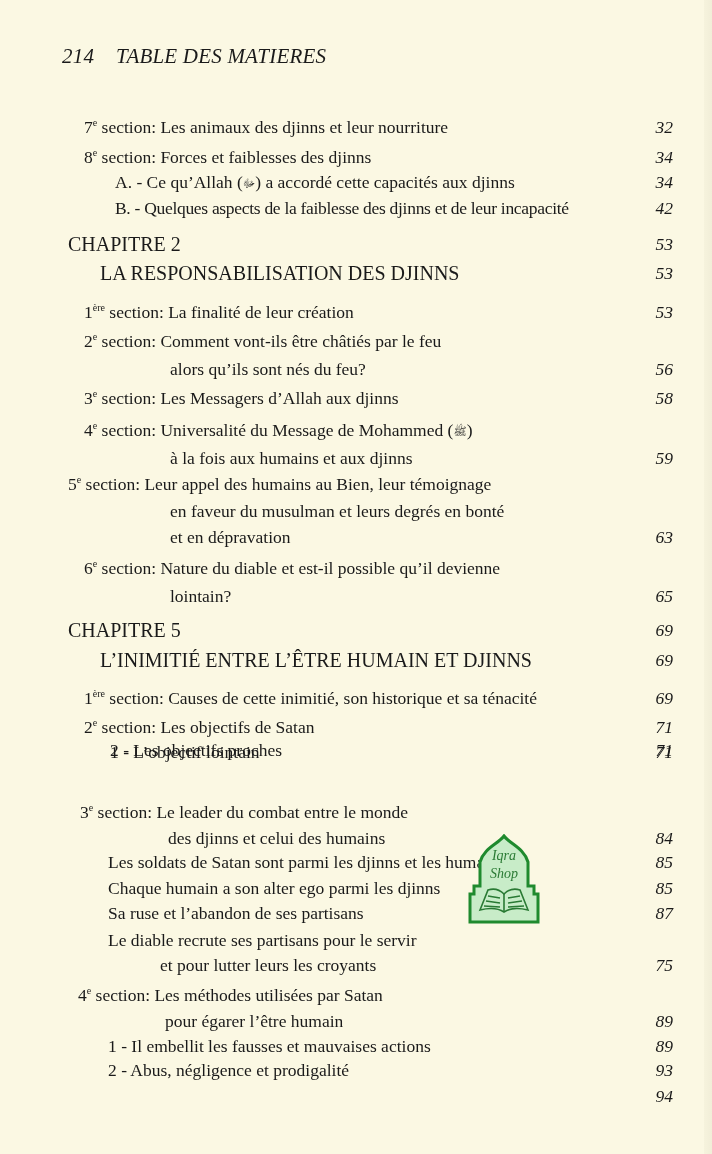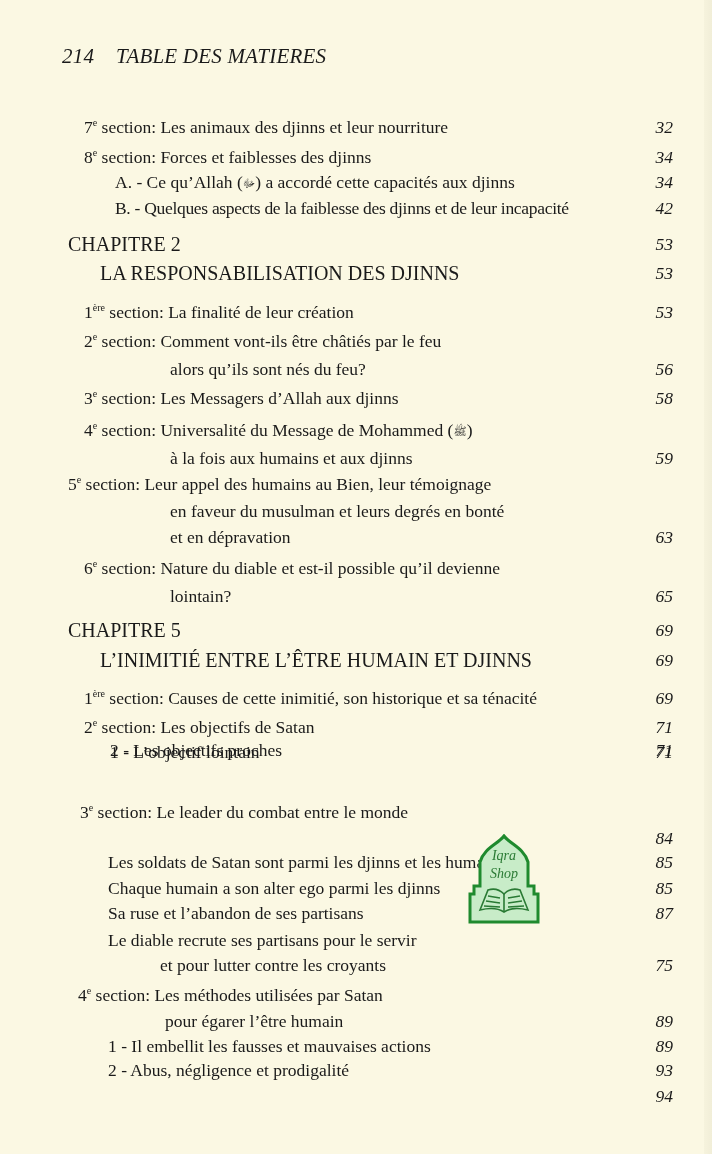--- a/index.html
+++ b/index.html
@@ -138,40 +138,41 @@
 </div>
 <div class="row" style="top:738px">
   <span class="txt" style="left:110px">2 - Les objectifs proches</span>
   <span class="pg">71</span>
 </div>
 <div class="row" style="top:800px">
   <span class="txt" style="left:80px"><span>3</span><sup>e</sup><span> section: Le leader du combat entre le monde</span></span>
   <span class="pg"></span>
 </div>
 <div class="row" style="top:826px">
+  <span class="txt" style="left:168px">des djinns et celui des humains</span>
   <span class="pg">84</span>
 </div>
 <div class="row" style="top:850px">
   <span class="txt" style="left:108px">Les soldats de Satan sont parmi les djinns et les humains</span>
   <span class="pg">85</span>
 </div>
 <div class="row" style="top:876px">
   <span class="txt" style="left:108px">Chaque humain a son alter ego parmi les djinns</span>
   <span class="pg">85</span>
 </div>
 <div class="row" style="top:901px">
   <span class="txt" style="left:108px">Sa ruse et l’abandon de ses partisans</span>
   <span class="pg">87</span>
 </div>
 <div class="row" style="top:928px">
   <span class="txt" style="left:108px">Le diable recrute ses partisans pour le servir</span>
   <span class="pg"></span>
 </div>
 <div class="row" style="top:953px">
-  <span class="txt" style="left:160px">et pour lutter contre les croyants</span>
+  <span class="txt" style="left:160px">et pour lutter leurs les croyants</span>
   <span class="pg">75</span>
 </div>
 <div class="row" style="top:983px">
   <span class="txt" style="left:78px"><span>4</span><sup>e</sup><span> section: Les méthodes utilisées par Satan</span></span>
   <span class="pg"></span>
 </div>
 <div class="row" style="top:1009px">
   <span class="txt" style="left:165px">pour égarer l’être humain</span>
   <span class="pg">89</span>
 </div>

